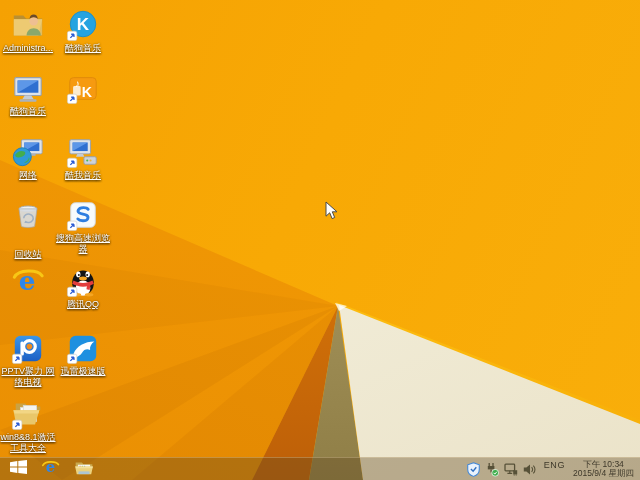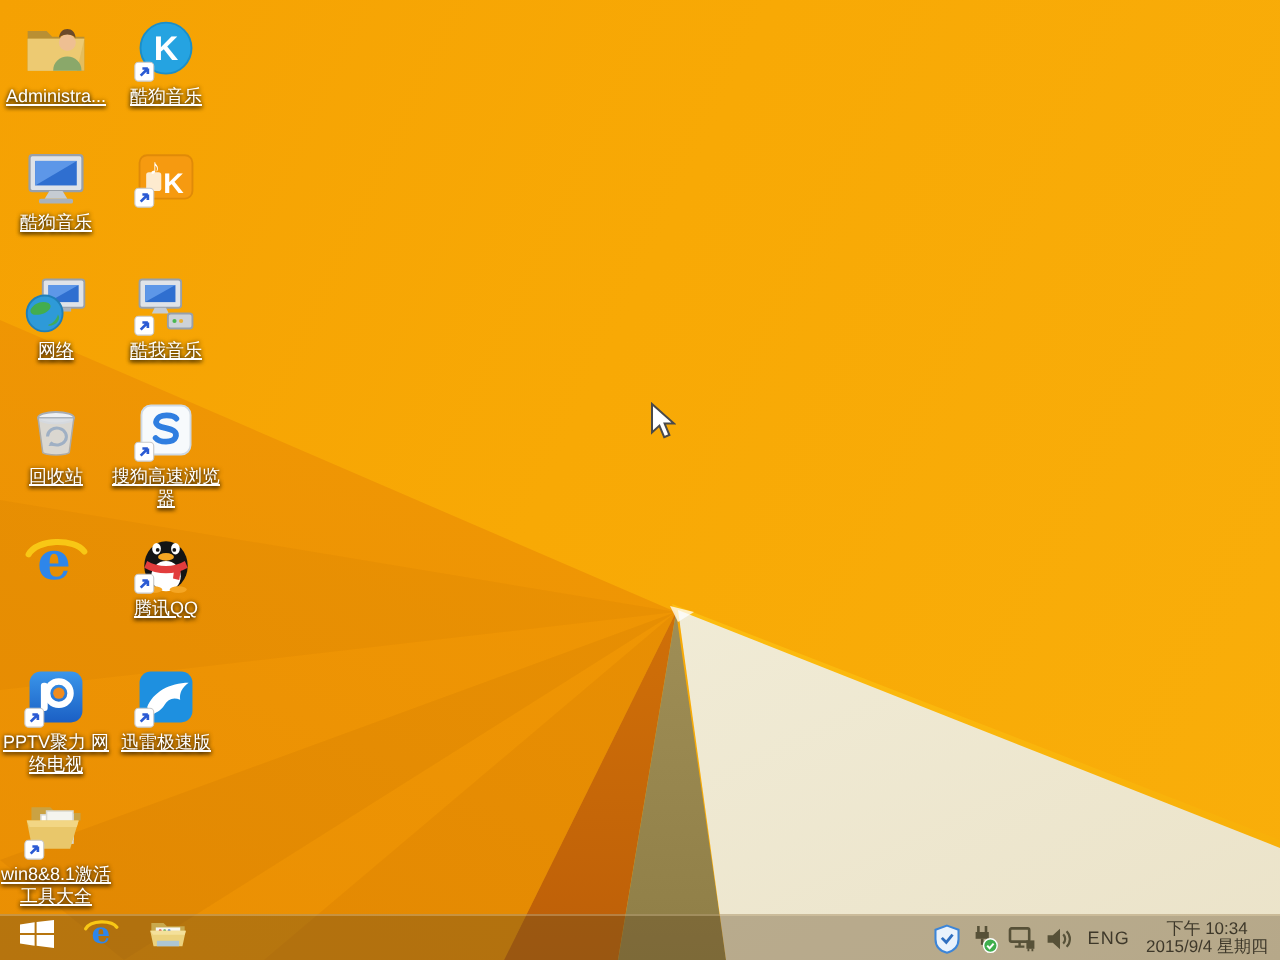--- a/index.html
+++ b/index.html
@@ -37,21 +37,21 @@
   .cursor{position:absolute;z-index:6;}
   
   .taskbar{
     position:absolute;left:0;right:0;bottom:0;height:22px;z-index:10;
     background:rgba(96,74,35,.38);
     border-top:1px solid rgba(255,235,190,.28);
     display:flex;align-items:center;
   }
   .tb-left{display:flex;align-items:center;gap:14px;padding-left:10px;}
   .tb-btn{display:flex;align-items:center;justify-content:center;height:22px;cursor:pointer;}
-  .tb-right{margin-left:auto;display:flex;align-items:center;gap:5px;padding-right:4px;}
+  .tb-right{margin-left:auto;display:flex;gap:5px;padding-right:4px;}
   .tray-ico{display:flex;align-items:center;justify-content:center;cursor:pointer;}
   .tray-lang{font-size:9px;color:#3e382a;letter-spacing:.6px;padding:0 3px;cursor:pointer;}
   .tray-clock{font-size:8.5px;line-height:9.5px;color:#3e382a;text-align:center;cursor:pointer;padding-right:2px;white-space:nowrap;}
 </style>
 </head>
 <body>
 
 <div class="screen">
 
   <div class="wp wp-base"></div>
@@ -132,21 +132,21 @@
             <rect x="19" y="23" width="13" height="8" rx="1.5" fill="#cdd2d8" stroke="#98a0aa"></rect>
             <circle cx="22.5" cy="27" r="1.1" fill="#49b84f"></circle>
             <circle cx="26" cy="27" r="1.1" fill="#e8b23a"></circle>
             <g>
               <rect x="1.5" y="24.5" width="10" height="10" rx="2" fill="#fff" stroke="#c9c9c9" stroke-width=".6"></rect>
               <path d="M4.6 31.6 L8.4 27.8 M8.4 27.8 h-2.9 M8.4 27.8 v2.9" stroke="#2a5ad4" stroke-width="1.4" fill="none"></path>
             </g>
           </svg></div>
         <div class="lbl">酷我音乐</div>
       </div>
-      <div class="desk-icon" style="left: 0px; top: 198px;">
+      <div class="desk-icon" style="left: 0px; top: 198px; gap: 16px;">
         <div class="ico"><svg width="34" height="34" viewBox="0 0 36 36">
             <ellipse cx="18" cy="11.5" rx="9.5" ry="3" fill="#eef0f3" stroke="#a7adb5"></ellipse>
             <path d="M8.5 11.5h19L25 30c-2 1.6-12 1.6-14 0z" fill="#d9dde2" opacity=".92" stroke="#a7adb5" stroke-width=".8"></path>
             <path d="M13.5 21.5a5 4.5 0 1 1 1.5 3.2" stroke="#9fb0c4" fill="none" stroke-width="1.6"></path>
             <path d="M14 26.5l1.5-2.3 1.6 2.2z" fill="#9fb0c4"></path>
           </svg></div>
         <div class="lbl">回收站</div>
       </div>
       <div class="desk-icon" style="left: 55px; top: 198px;">
         <div class="ico"><svg width="34" height="34" viewBox="0 0 36 36">

